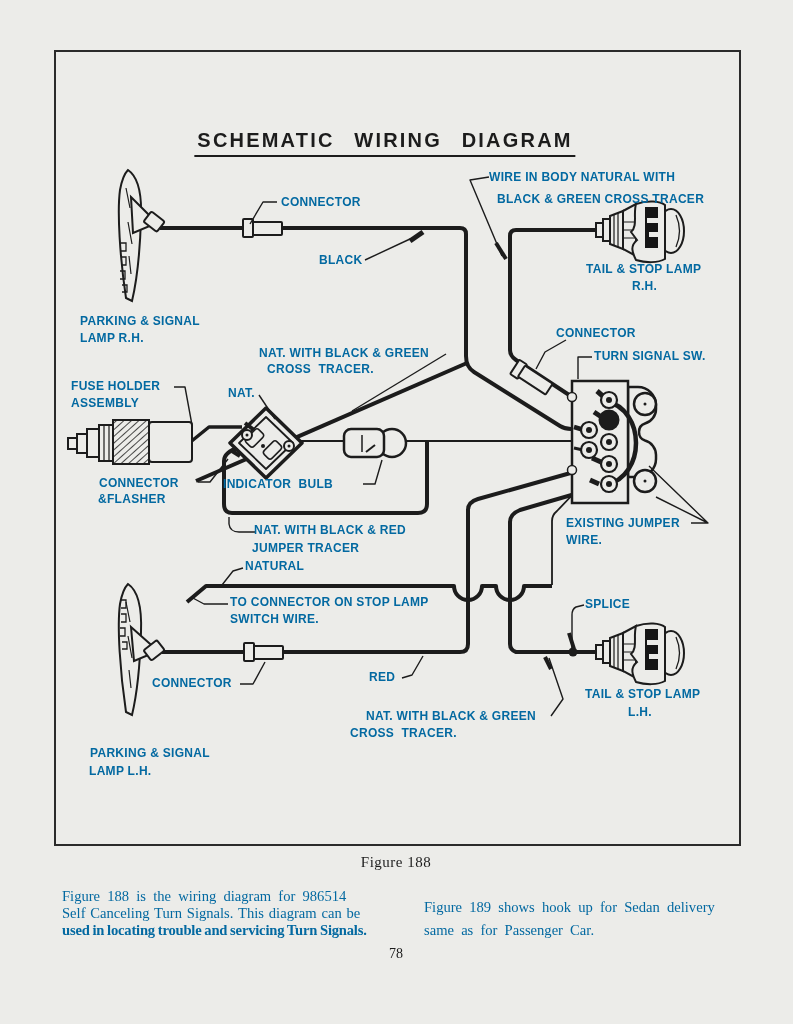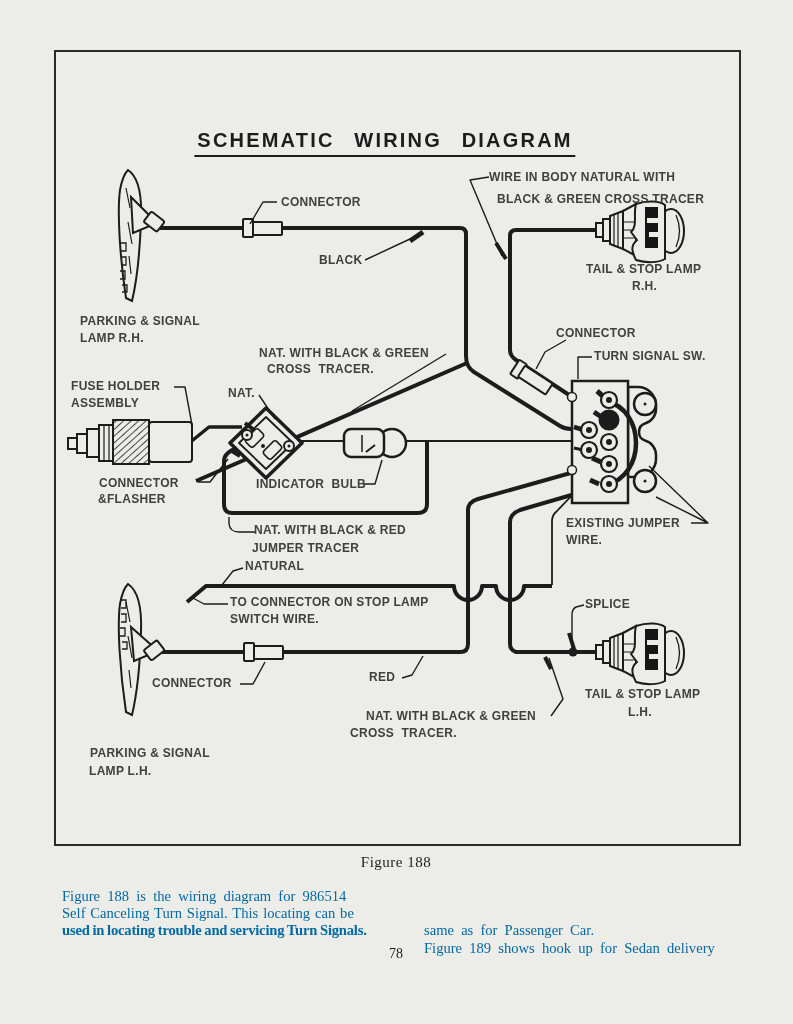--- a/index.html
+++ b/index.html
@@ -1,19 +1,19 @@
 <!DOCTYPE html>
 <html><head>
 <meta charset="utf-8">
 <style>
   html,body{margin:0;padding:0;}
   body{width:793px;height:1024px;overflow:hidden;background:#ecece9;}
   #page{position:relative;width:793px;height:1024px;background:#ecece9;font-family:"Liberation Sans",sans-serif;color:#1c1c1c;}
   #art{position:absolute;left:0;top:0;}
-  .lbl{position:absolute;font:bold 12px "Liberation Sans",sans-serif;letter-spacing:.3px;color:#404040;white-space:pre;}
+  .lbl{position:absolute;font:bold 12px "Liberation Sans",sans-serif;letter-spacing:.3px;color:#0369a1;white-space:pre;}
   .ttl{position:absolute;left:385px;top:129px;transform:translateX(-50%);font:bold 20px "Liberation Sans",sans-serif;
        letter-spacing:2.2px;word-spacing:12px;border-bottom:2.5px solid #1c1c1c;padding:0 3px 3px 3px;white-space:nowrap;}
   .cap{position:absolute;left:396px;top:854px;transform:translateX(-50%);font:15px "Liberation Serif",serif;letter-spacing:.5px;}
   .ftline{position:absolute;font:14.6px "Liberation Serif",serif;white-space:nowrap;color:#0369a1;}
   .wsw{word-spacing:3.5px;} .wsm{word-spacing:1.2px;} .wst{word-spacing:-0.6px;letter-spacing:-0.2px;font-weight:bold;}
   .pgnum{position:absolute;left:396px;top:946px;transform:translateX(-50%);font:14px "Liberation Serif",serif;}
 </style>
 </head>
 <body>
 
@@ -193,21 +193,21 @@
 <div class="lbl" style="left:632px;top:279px">R.H.</div>
 <div class="lbl" style="left:80px;top:314px">PARKING &amp; SIGNAL</div>
 <div class="lbl" style="left:80px;top:331px">LAMP R.H.</div>
 <div class="lbl" style="left:259px;top:346px">NAT. WITH BLACK &amp; GREEN</div>
 <div class="lbl" style="left:267px;top:362px">CROSS  TRACER.</div>
 <div class="lbl" style="left:228px;top:386px">NAT.</div>
 <div class="lbl" style="left:71px;top:379px">FUSE HOLDER</div>
 <div class="lbl" style="left:71px;top:396px">ASSEMBLY</div>
 <div class="lbl" style="left:99px;top:476px">CONNECTOR</div>
 <div class="lbl" style="left:98px;top:492px">&amp;FLASHER</div>
-<div class="lbl" style="left:256px;top:477px">INDICATOR  BULB</div>
+<div class="lbl" style="left:223px;top:477px">INDICATOR  BULB</div>
 <div class="lbl" style="left:556px;top:326px">CONNECTOR</div>
 <div class="lbl" style="left:594px;top:349px">TURN SIGNAL SW.</div>
 <div class="lbl" style="left:566px;top:516px">EXISTING JUMPER</div>
 <div class="lbl" style="left:566px;top:533px">WIRE.</div>
 <div class="lbl" style="left:254px;top:523px">NAT. WITH BLACK &amp; RED</div>
 <div class="lbl" style="left:252px;top:541px">JUMPER TRACER</div>
 <div class="lbl" style="left:245px;top:559px">NATURAL</div>
 <div class="lbl" style="left:230px;top:595px">TO CONNECTOR ON STOP LAMP</div>
 <div class="lbl" style="left:230px;top:612px">SWITCH WIRE.</div>
 <div class="lbl" style="left:369px;top:670px">RED</div>
@@ -216,20 +216,20 @@
 <div class="lbl" style="left:585px;top:687px">TAIL &amp; STOP LAMP</div>
 <div class="lbl" style="left:628px;top:705px">L.H.</div>
 <div class="lbl" style="left:366px;top:709px">NAT. WITH BLACK &amp; GREEN</div>
 <div class="lbl" style="left:350px;top:726px">CROSS  TRACER.</div>
 <div class="lbl" style="left:90px;top:746px">PARKING &amp; SIGNAL</div>
 <div class="lbl" style="left:89px;top:764px">LAMP L.H.</div>
 
 <div class="cap">Figure 188</div>
 
 <div class="ftline wsw" style="left:62px;top:888px">Figure 188 is the wiring diagram for 986514</div>
-<div class="ftline wsm" style="left:62px;top:905px">Self Canceling Turn Signal. This locating can be</div>
+<div class="ftline wsm" style="left:62px;top:905px">Self Canceling Turn Signals. This diagram can be</div>
 <div class="ftline wst" style="left:62px;top:922px">used in locating trouble and servicing Turn Signals.</div>
-<div class="ftline wsw" style="left:424px;top:940px">Figure 189 shows hook up for Sedan delivery</div>
+<div class="ftline wsw" style="left:424px;top:899px">Figure 189 shows hook up for Sedan delivery</div>
 <div class="ftline wsw" style="left:424px;top:922px">same as for Passenger Car.</div>
 
 <div class="pgnum">78</div>
 
 </div>
 
 </body></html>

